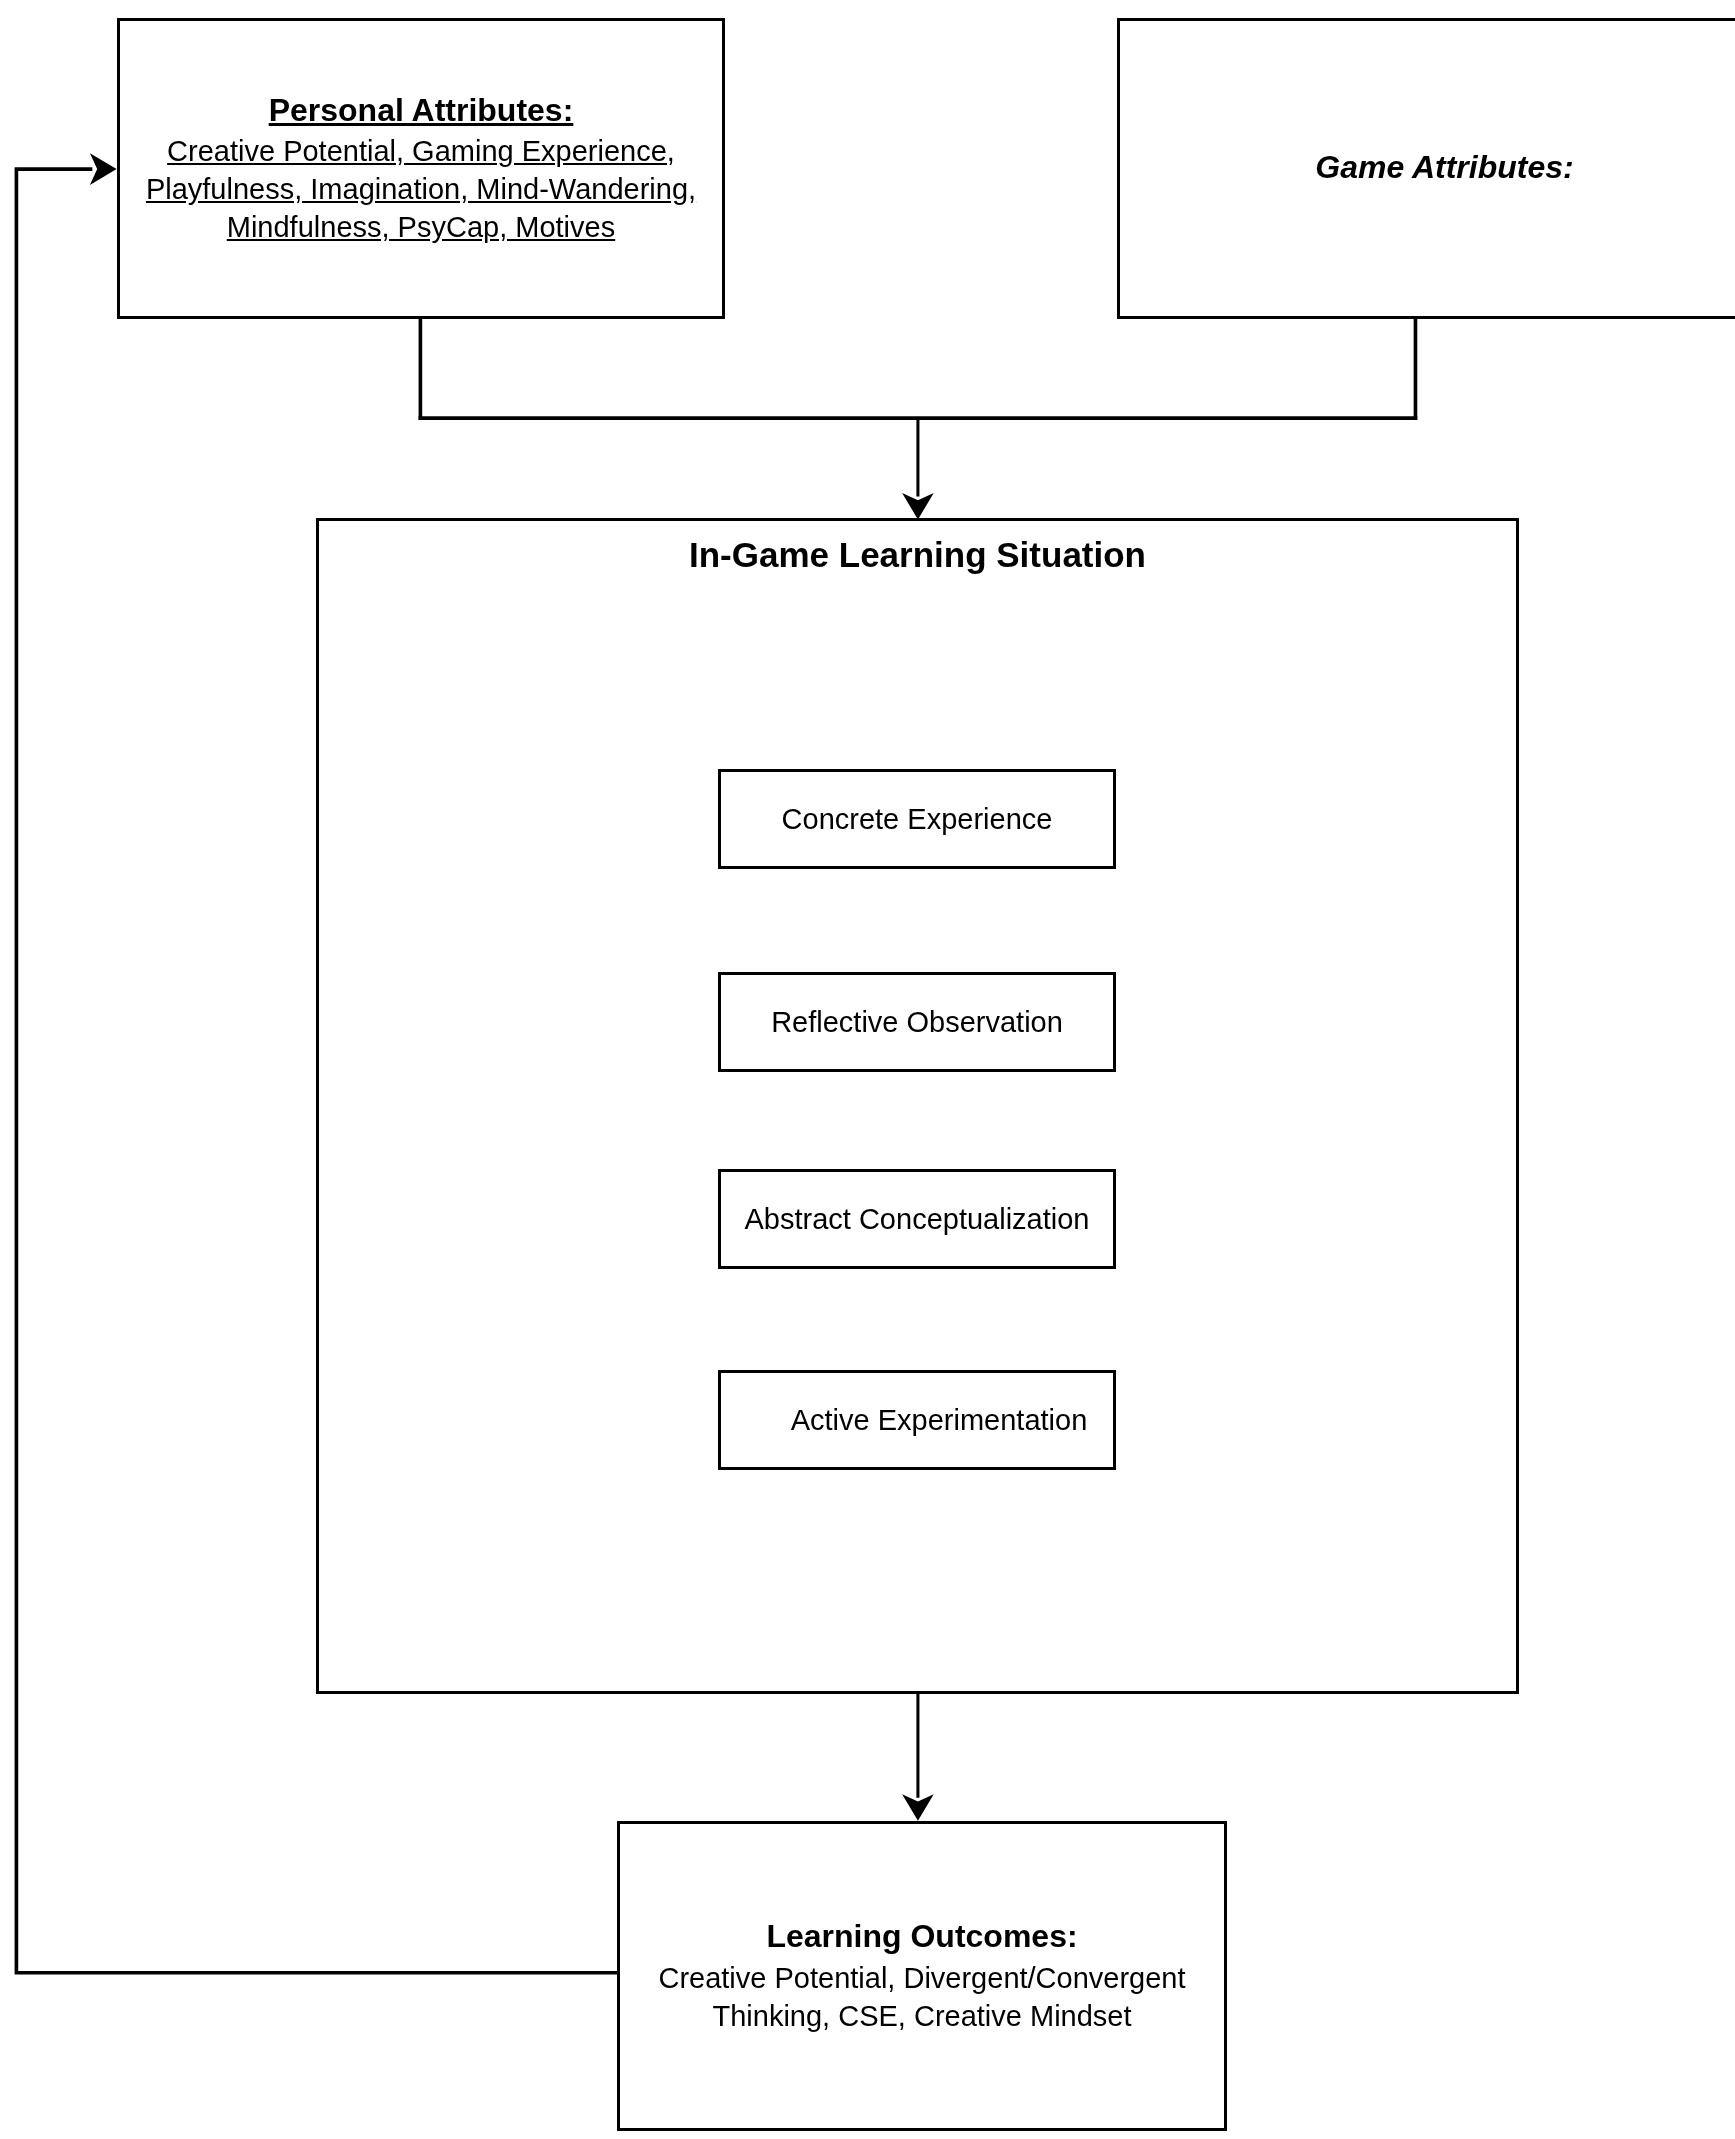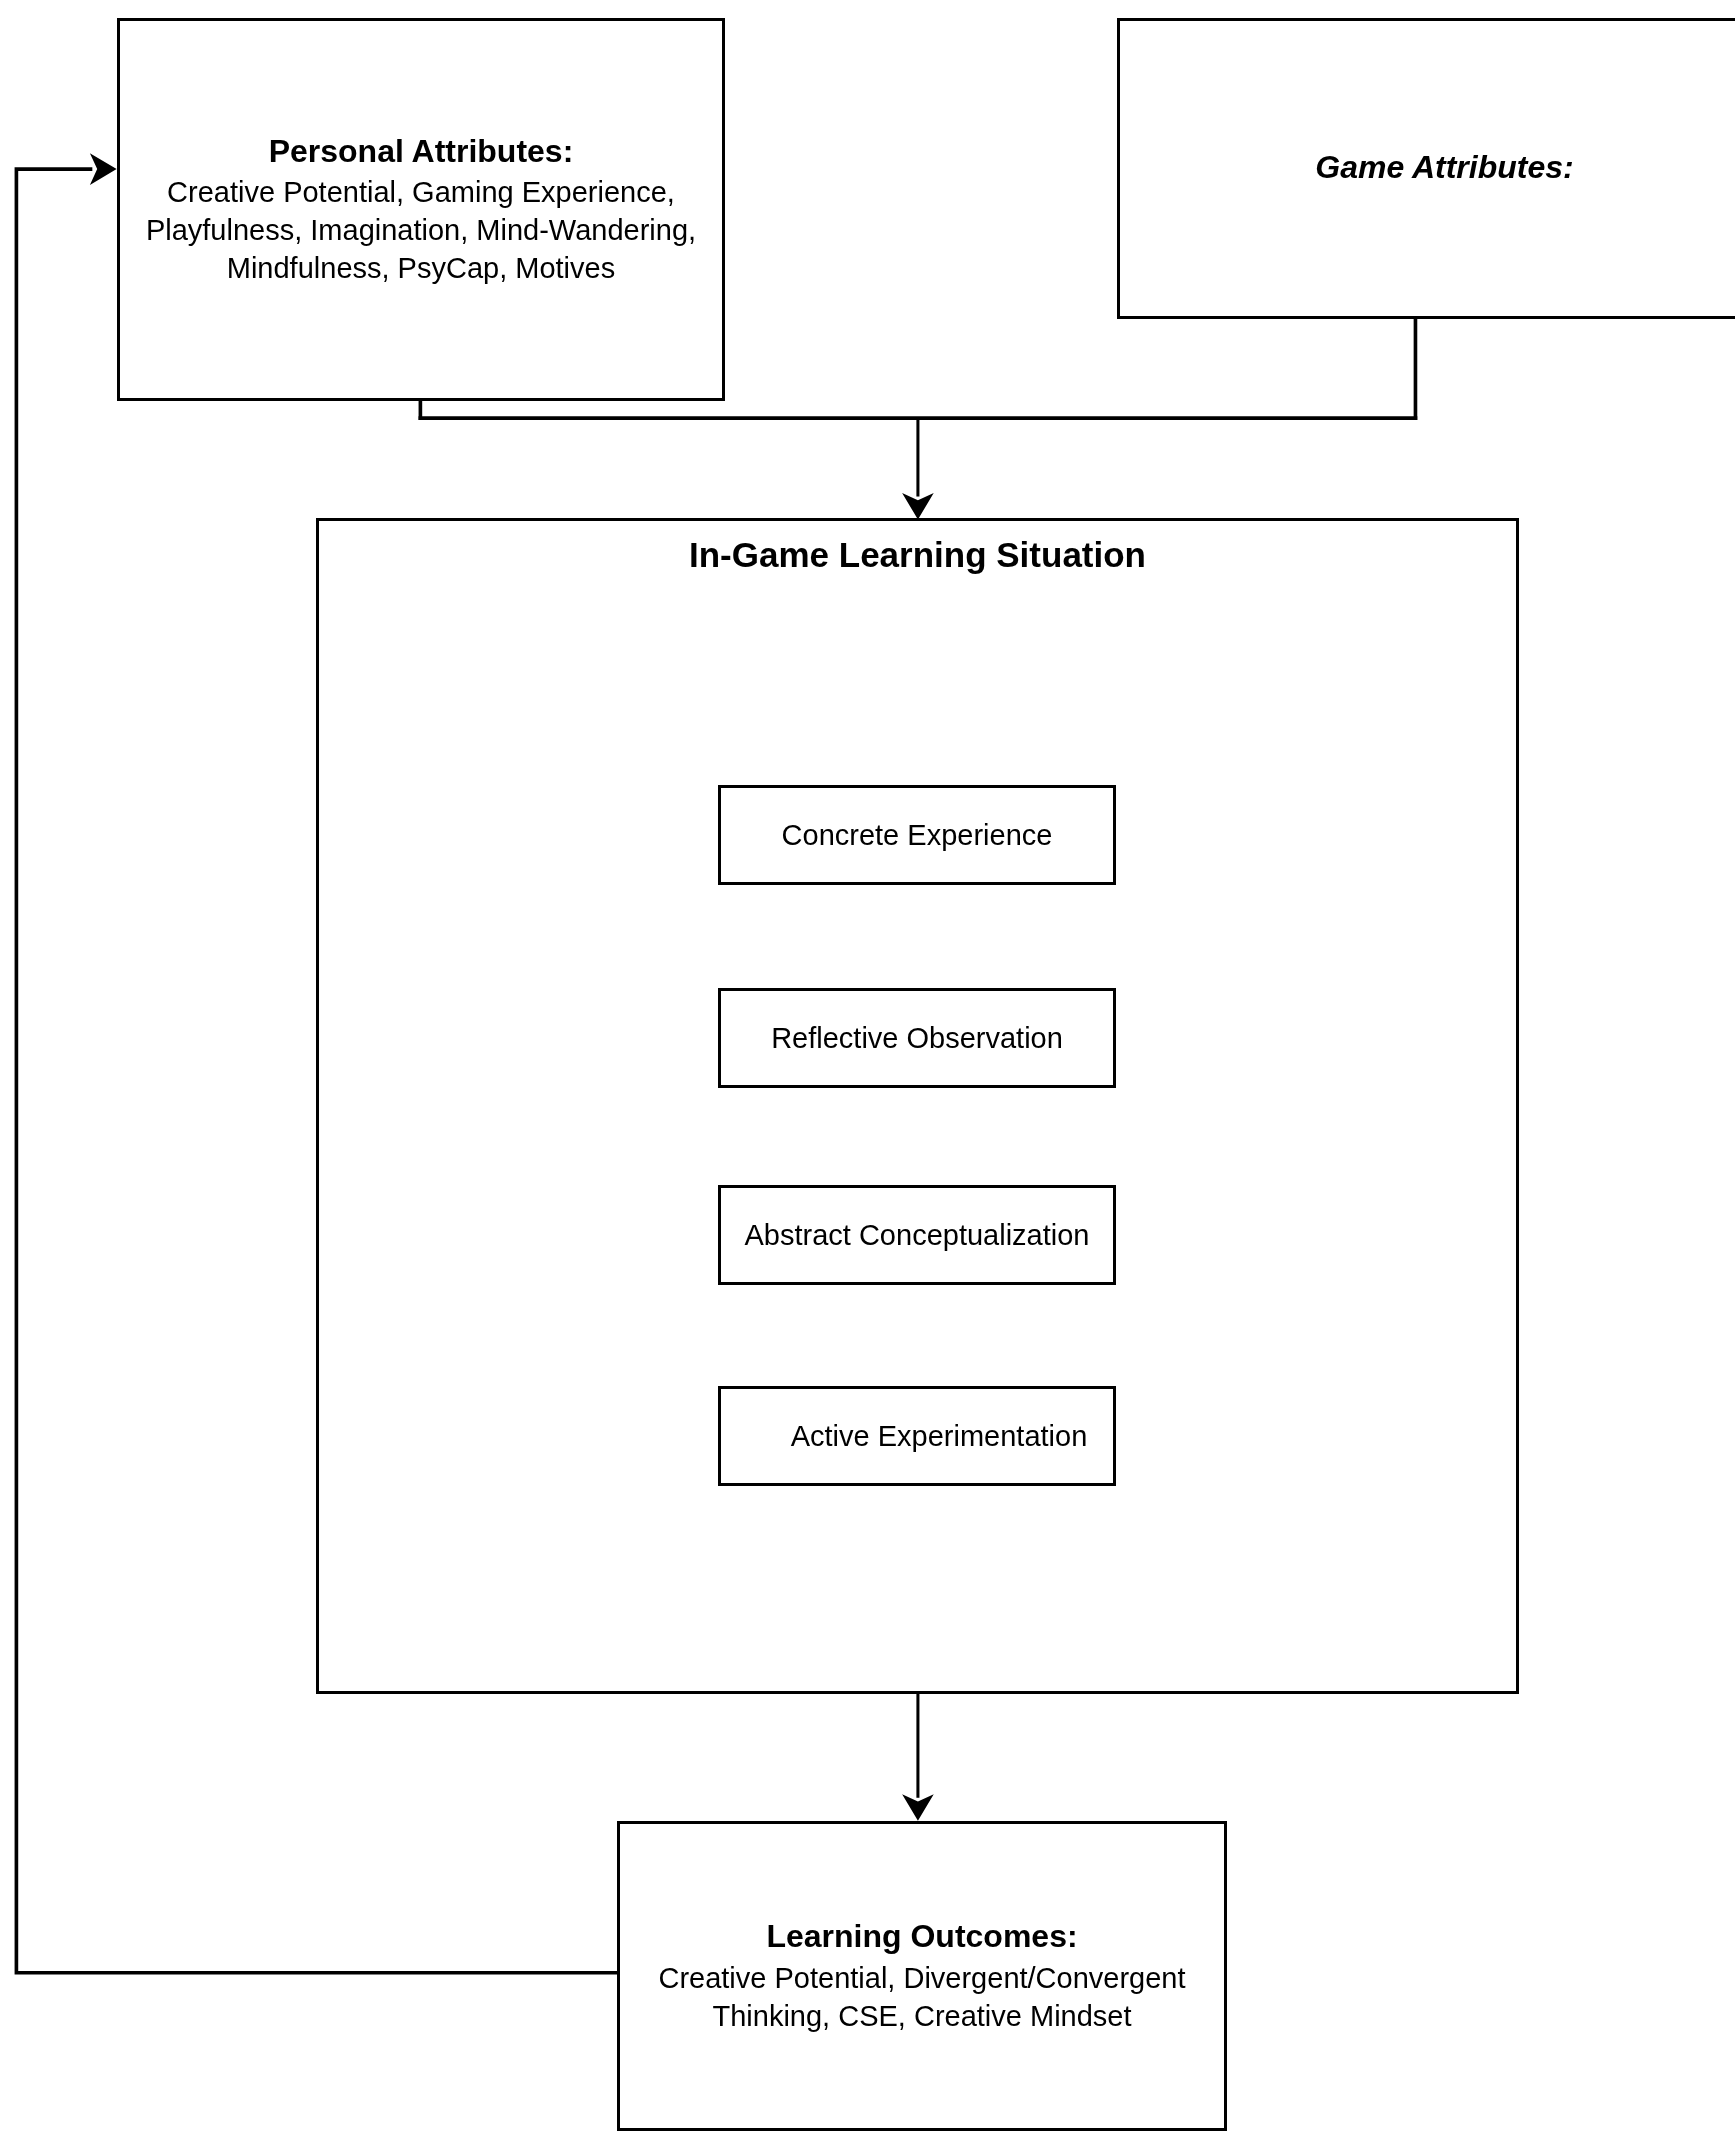--- a/index.html
+++ b/index.html
@@ -29,21 +29,20 @@
     background: #ffffff;
     border: 3.6px solid #000000;
     display: flex;
     flex-direction: column;
     align-items: center;
     justify-content: center;
     text-align: center;
   }
   .box.inner {
     border-width: 3px;
-    margin-top: 16px;
   }
   .attr-title {
     font-size: 32px;
     font-weight: bold;
     line-height: 38px;
     margin-bottom: 3.6px;
     white-space: pre-line;
   }
   .attr-body {
     font-size: 29px;
@@ -99,21 +98,21 @@
     <polyline points="1834,2336 2000,2336 2000,1348 1880,1348" fill="none" stroke="#000000" stroke-width="6"></polyline>
     <polygon points="1838,1348 1882,1322 1870,1348 1882,1374" fill="#000000"></polygon>
 
     <line x1="1511" y1="2786" x2="1511" y2="2959" stroke="#000000" stroke-width="5"></line>
     <polygon points="1511,2997 1485,2953 1511,2965 1537,2953" fill="#000000"></polygon>
 
     <polyline points="1016,3247 27,3247 27,278 152,278" fill="none" stroke="#000000" stroke-width="6"></polyline>
     <polygon points="192,278 148,252 160,278 148,304" fill="#000000"></polygon>
   </svg>
 
-  <div class="box" style="left:117px; top:18px; width:608px; height:383px;">
+  <div class="box" style="left:117px; top:18px; width:608px; height:301px;text-decoration:underline;">
     <div class="attr-title">Personal Attributes:</div>
     <div class="attr-body">Creative Potential, Gaming Experience,
 Playfulness, Imagination, Mind-Wandering,
 Mindfulness, PsyCap, Motives</div>
   </div>
 
   <div class="box" style="left:1117px; top:18px; width:655px; height:301px;font-style:italic;">
     <div class="attr-title">Game Attributes:</div>
   </div>
 

